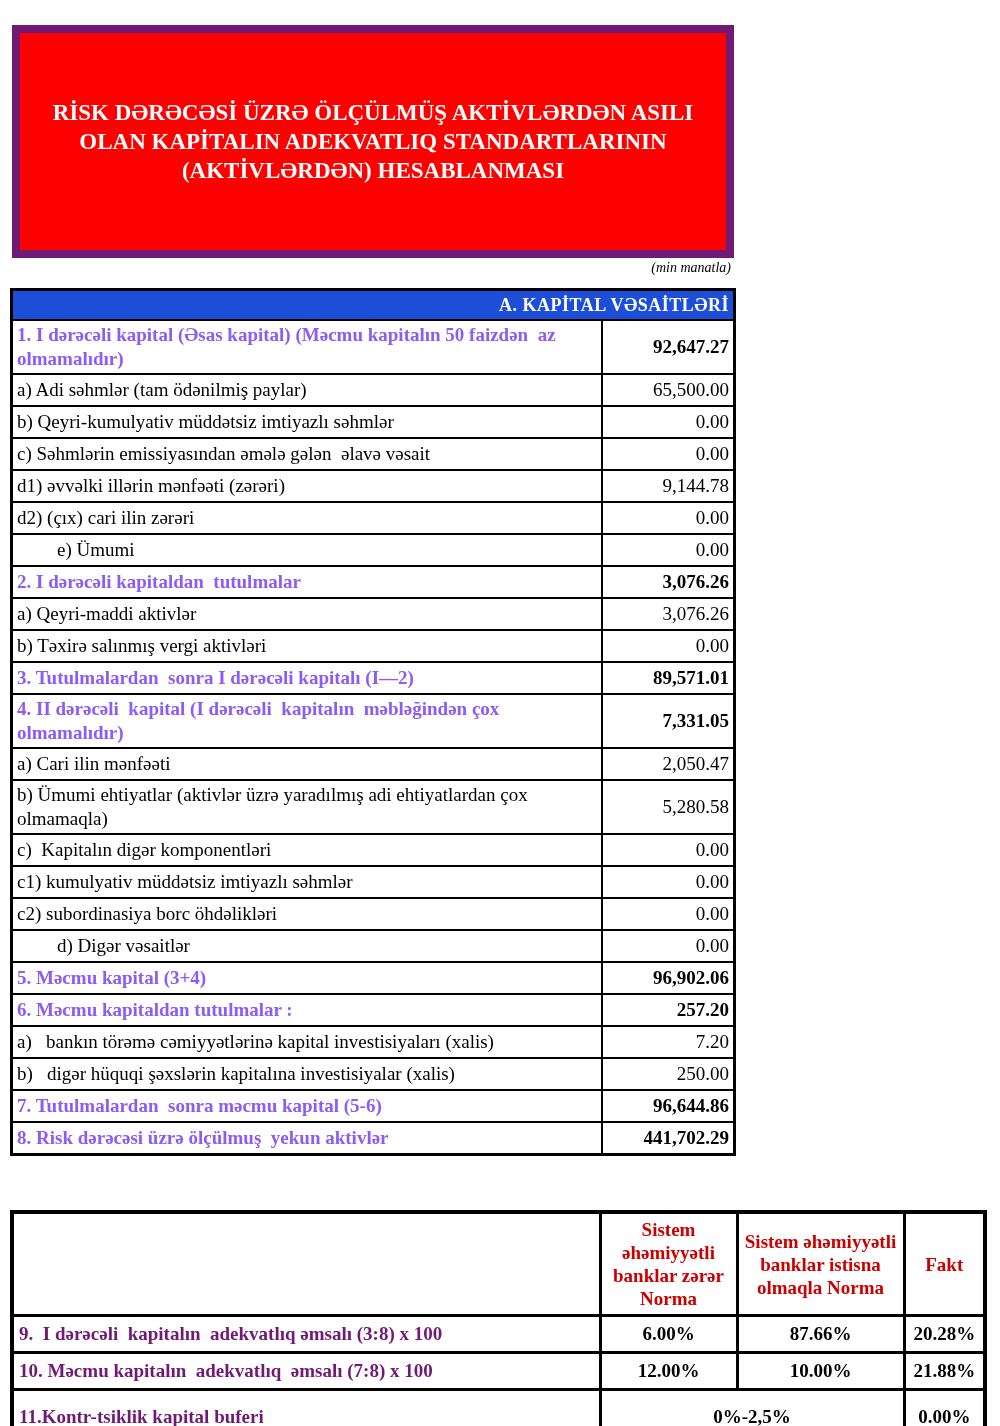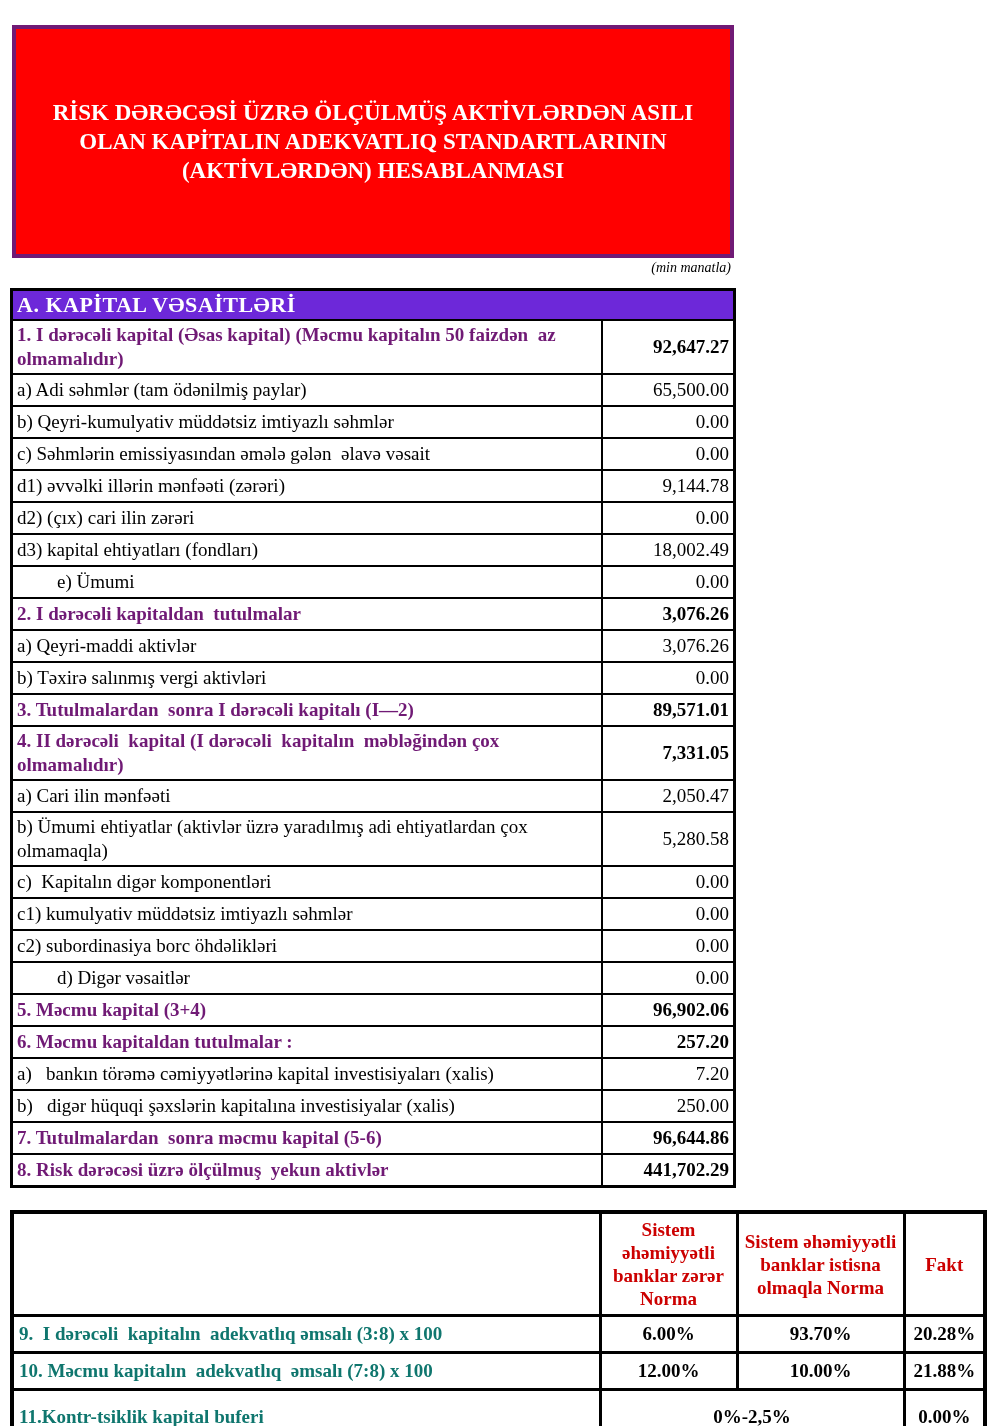--- a/index.html
+++ b/index.html
@@ -2,47 +2,47 @@
 <html><head>
 <meta charset="utf-8">
 <style>
   html,body{margin:0;padding:0;}
   body{
     width:1000px;height:1426px;background:#ffffff;position:relative;
     font-family:"Liberation Serif", serif;color:#000;overflow:hidden;
   }
   .title-box{
     position:absolute;left:12px;top:25px;width:722px;height:233px;box-sizing:border-box;
-    background:#ff0000;border:4px solid #701a75;
+    background:#ff0000;border:8px solid #701a75;
     display:flex;flex-direction:column;align-items:center;justify-content:center;
     color:#ffffff;font-weight:bold;font-size:23px;line-height:29px;text-align:center;
   }
   .unit-note{
     position:absolute;left:12px;top:260px;width:719px;text-align:right;
     font-style:italic;font-size:14px;
   }
   table{border-collapse:collapse;table-layout:fixed;}
   table.main{position:absolute;left:10px;top:288px;width:723px;border:3px solid #000;}
   table.main td{border:2px solid #000;padding:2px 4px;font-size:19px;line-height:24px;vertical-align:middle;overflow:hidden;}
   table.main td.sec-header{
-    background:#6d28d9;color:#ffffff;font-weight:bold;font-size:22px;
-    text-align:left;height:26px;padding:1px 4px;letter-spacing:0.5px;
+    background:#1d4ed8;color:#ffffff;font-weight:bold;font-size:18px;
+    text-align:right;height:26px;padding:1px 4px;letter-spacing:0.5px;
   }
   td.lbl{white-space:pre-wrap;height:26px;}
   td.val{text-align:right;height:26px;}
-  .red{color:#701a75;font-weight:bold;margin-left:12px;}
+  .red{color:#8b5cf6;font-weight:bold;margin-left:12px;}
   .bold{font-weight:bold;margin-left:12px;}
   .indent{padding-left:44px !important;}
 
   table.ratio{position:absolute;left:10px;top:1210px;width:973px;border:4px solid #000;}
   table.ratio td{border:3px solid #000;font-size:19px;vertical-align:middle;overflow:hidden;}
   table.ratio td.ch{
     color:#cc0000;font-weight:bold;text-align:center;line-height:23px;padding:4px 6px;height:84px;
   }
-  table.ratio td.rlbl{color:#0f766e;font-weight:bold;padding:3px 5px;white-space:pre-wrap;}
+  table.ratio td.rlbl{color:#701a75;font-weight:bold;padding:3px 5px;white-space:pre-wrap;}
   table.ratio td.pct{font-weight:bold;text-align:center;padding:2px;}
   tr.rrow td{height:28px;}
   tr.rbuf td{height:46px;}
 </style>
 </head>
 <body>
 
 <div class="title-box">
   <div>RİSK DƏRƏCƏSİ ÜZRƏ ÖLÇÜLMÜŞ AKTİVLƏRDƏN ASILI</div>
   <div>OLAN KAPİTALIN ADEKVATLIQ STANDARTLARININ</div>
@@ -76,24 +76,20 @@
     <td class="lbl">c) Səhmlərin emissiyasından əmələ gələn  əlavə vəsait</td>
     <td class="val">0.00</td>
   </tr>
   <tr>
     <td class="lbl">d1) əvvəlki illərin mənfəəti (zərəri)</td>
     <td class="val">9,144.78</td>
   </tr>
   <tr>
     <td class="lbl">d2) (çıx) cari ilin zərəri</td>
     <td class="val">0.00</td>
-  </tr>
-  <tr>
-    <td class="lbl">d3) kapital ehtiyatları (fondları)</td>
-    <td class="val">18,002.49</td>
   </tr>
   <tr>
     <td class="lbl indent">e) Ümumi</td>
     <td class="val">0.00</td>
   </tr>
   <tr>
     <td class="lbl red">2. I dərəcəli kapitaldan  tutulmalar</td>
     <td class="val bold">3,076.26</td>
   </tr>
   <tr>
@@ -173,21 +169,21 @@
   <tbody>
   <tr>
     <td></td>
     <td class="ch">Sistem əhəmiyyətli banklar zərər Norma</td>
     <td class="ch">Sistem əhəmiyyətli banklar istisna olmaqla Norma</td>
     <td class="ch">Fakt</td>
   </tr>
   <tr class="rrow">
     <td class="rlbl">9.  I dərəcəli  kapitalın  adekvatlıq əmsalı (3:8) x 100</td>
     <td class="pct">6.00%</td>
-    <td class="pct">93.70%</td>
+    <td class="pct">87.66%</td>
     <td class="pct">20.28%</td>
   </tr>
   <tr class="rrow">
     <td class="rlbl">10. Məcmu kapitalın  adekvatlıq  əmsalı (7:8) x 100</td>
     <td class="pct">12.00%</td>
     <td class="pct">10.00%</td>
     <td class="pct">21.88%</td>
   </tr>
   <tr class="rbuf">
     <td class="rlbl">11.Kontr-tsiklik kapital buferi</td>

